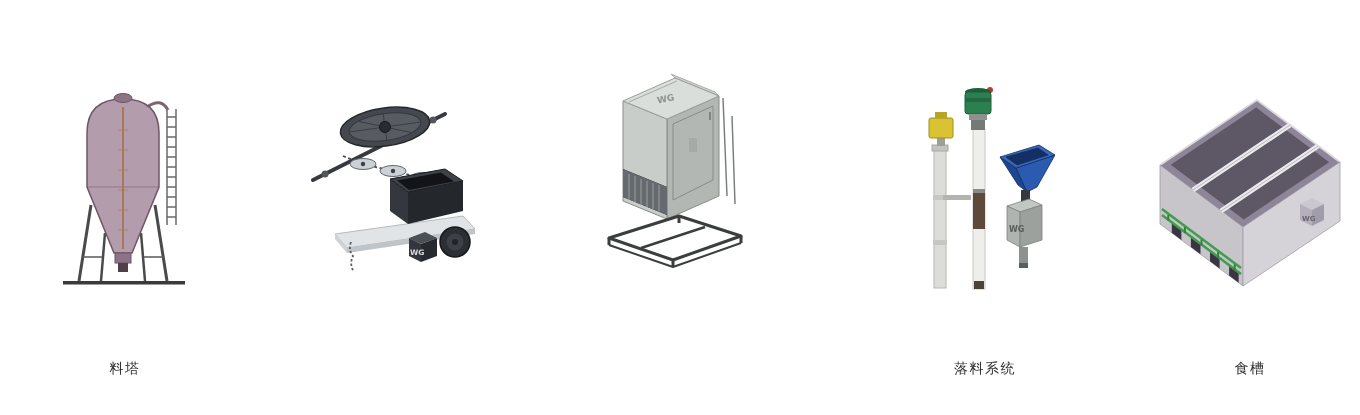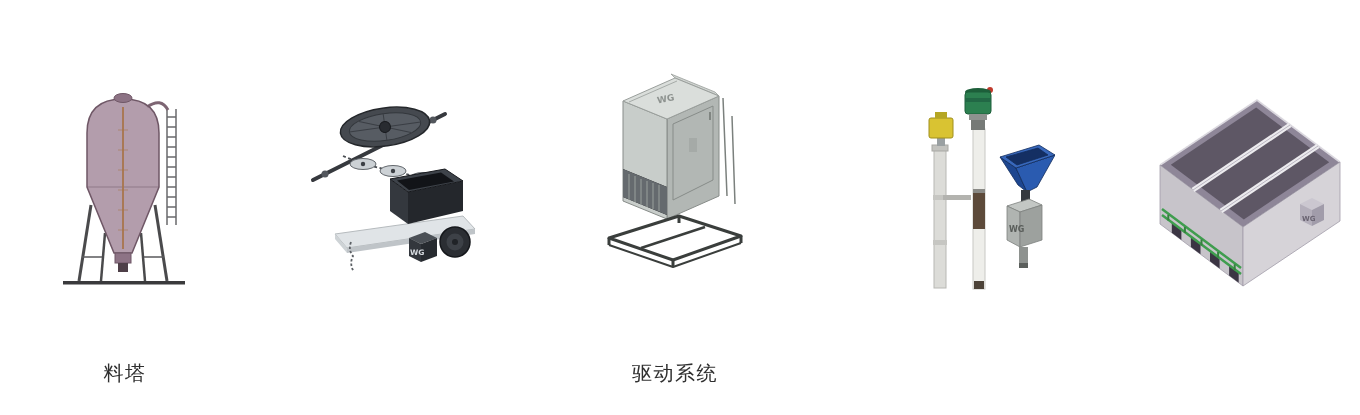--- a/index.html
+++ b/index.html
@@ -7,21 +7,21 @@
   body {
     width:1360px; height:415px;
     font-family:"DejaVu Sans","Liberation Sans",sans-serif;
     overflow:hidden;
   }
   .stage { position:relative; width:1360px; height:415px; background:#ffffff; }
   .product { position:absolute; top:0; height:100%; cursor:pointer; }
   .art { position:absolute; }
   .caption {
     position:absolute; top:360px; left:0; right:0;
-    text-align:center; font-size:20px; font-weight:500;
+    text-align:center; font-size:14px; font-weight:500;
     color:#2f2f2f; letter-spacing:1.5px;
   }
   svg text { font-family:"DejaVu Sans","Liberation Sans",sans-serif; font-weight:bold; }
 </style>
 </head>
 <body>
 
 <div class="stage">
 
   <figure class="product" style="left:30px;width:190px">
@@ -152,21 +152,20 @@
         </g>
 
         <g stroke="#3a3e3c" fill="none" stroke-linejoin="round">
           <path d="M4,170 L74,148 L136,168 L68,192 Z" stroke-width="3"></path>
           <path d="M4,170 V177 M74,148 V155 M136,168 V175 M68,192 V199" stroke-width="3"></path>
           <path d="M4,177 L68,199 L136,175" stroke-width="2"></path>
           <path d="M36,180 L100,159" stroke-width="2.5"></path>
         </g>
       </svg>
     </div>
-    <figcaption class="caption">驱动系统</figcaption>
   </figure>
 
   <figure class="product" style="left:885px;width:200px">
     <div class="art" style="left:30px;top:85px">
       <svg width="140" height="210" viewBox="0 0 140 210">
 
         <g>
           <rect x="19" y="65" width="12" height="138" fill="#dcdcd8" stroke="#b8b8b4"></rect>
           <rect x="17" y="60" width="16" height="6" fill="#c2c2be" stroke="#a8a8a4"></rect>
           <rect x="18" y="110" width="14" height="5" fill="#c6c6c2"></rect>
@@ -206,20 +205,21 @@
         <g stroke="#7e827f" stroke-width="0.8">
           <path d="M92,121 L114,114 L127,120 L105,127 Z" fill="#c3c7c4"></path>
           <path d="M92,121 L105,127 L105,162 L92,155 Z" fill="#b0b4b1"></path>
           <path d="M105,127 L127,120 L127,155 L105,162 Z" fill="#9da19e"></path>
           <rect x="104" y="162" width="9" height="16" fill="#8e928f" stroke="none"></rect>
           <rect x="104" y="178" width="9" height="5" fill="#5b5f5c" stroke="none"></rect>
           <text x="94" y="147" font-size="8" fill="#595d5a" stroke="none">WG</text>
         </g>
       </svg>
     </div>
+    <figcaption class="caption">落料系统</figcaption>
   </figure>
 
   <figure class="product" style="left:1150px;width:200px">
     <div class="art" style="left:2px;top:90px">
       <svg width="195" height="200" viewBox="0 0 195 200">
 
         <g>
           <path d="M8,75 L105,10 L188,72 L91,137 Z" fill="#8e8698" stroke="#756e80" stroke-width="1"></path>
           <path d="M18.8,74.8 L104.2,17.6 L177.2,72.2 L91.8,129.4 Z" fill="#5e5765"></path>
           <path d="M8,75 L105,10 M105,10 L188,72" stroke="#e9e7ec" stroke-width="2" opacity="0.85"></path>
@@ -249,15 +249,16 @@
         </g>
 
         <g>
           <path d="M148,114 L160,108 L172,114 L160,120 Z" fill="#cbc7d0"></path>
           <path d="M148,114 L160,120 L160,136 L148,130 Z" fill="#b4afbb"></path>
           <path d="M160,120 L172,114 L172,130 L160,136 Z" fill="#a19caa"></path>
           <text x="150" y="131" font-size="7" fill="#6a6472">WG</text>
         </g>
       </svg>
     </div>
+    <figcaption class="caption">食槽</figcaption>
   </figure>
 
 </div>
 
 </body></html>

